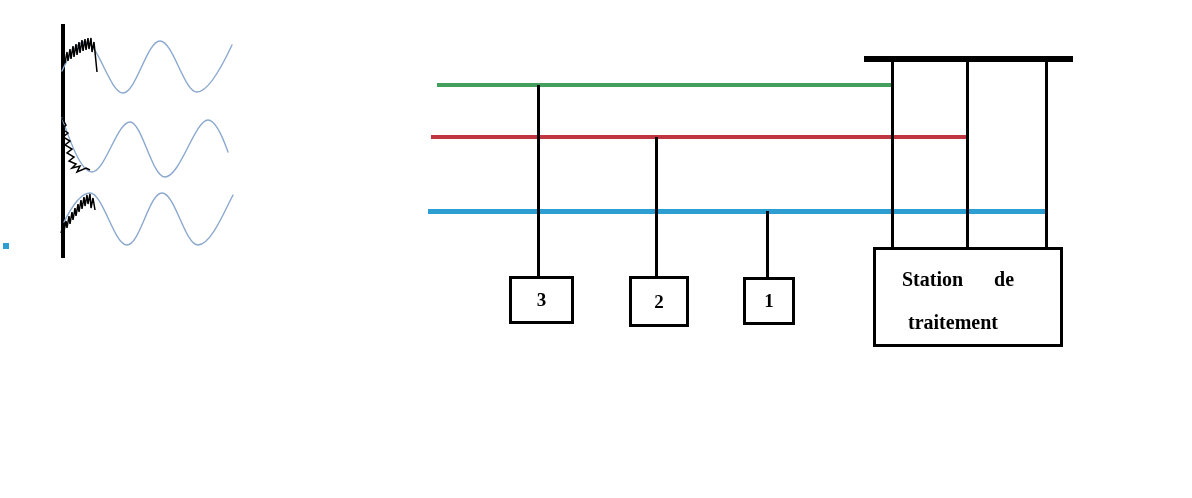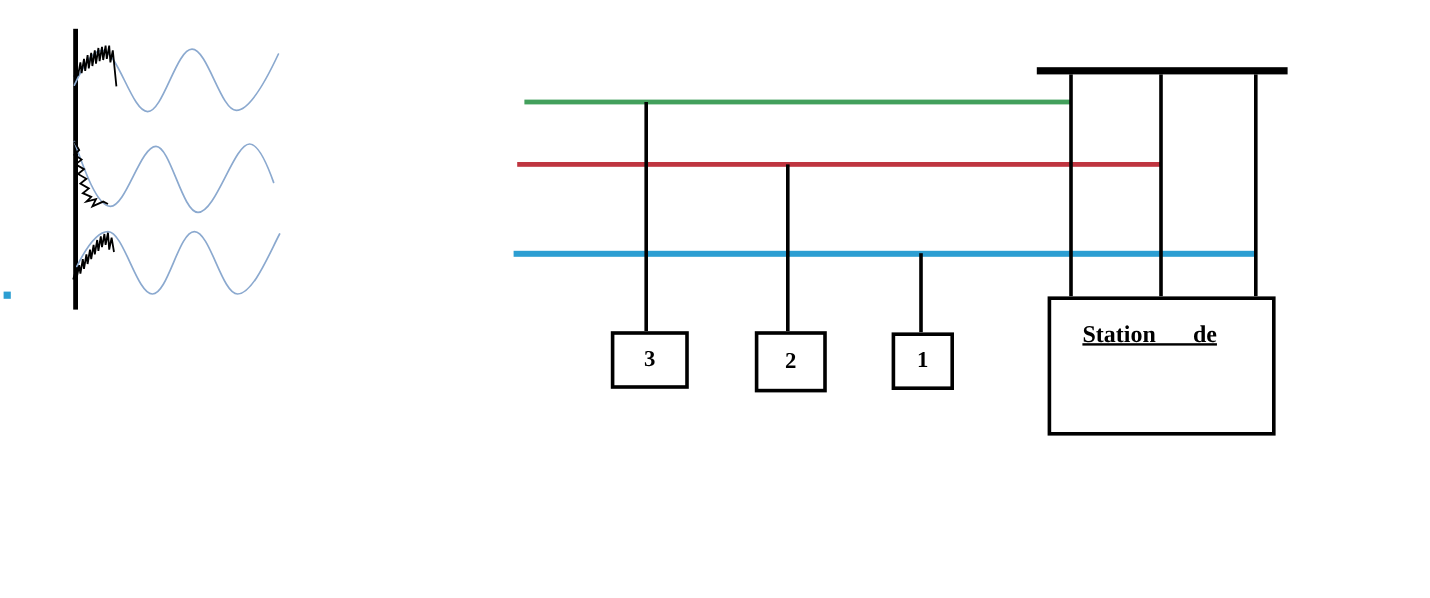--- a/index.html
+++ b/index.html
@@ -69,27 +69,26 @@
     font-size: 19px;
     color: var(--ink);
   }
   .sensor-3 { left: 509px; top: 276px; width: 65px; height: 48px; }
   .sensor-2 { left: 629px; top: 276px; width: 60px; height: 51px; }
   .sensor-1 { left: 743px; top: 277px; width: 52px; height: 48px; }
 
   .station-box {
     box-sizing: border-box;
     left: 873px; top: 247px;
-    width: 190px; height: 116px;
+    width: 190px; height: 100px;
     border: 3px solid var(--ink);
     background: #ffffff;
     font-weight: bold;
     font-size: 20px;
     color: var(--ink);
-    text-decoration: underline;
   }
   .station-line1 {
     margin: 18px 0 0 26px;
     word-spacing: 26px;
     white-space: nowrap;
   }
   .station-line2 {
     margin: 20px 0 0 32px;
     white-space: nowrap;
   }
@@ -129,15 +128,16 @@
   </div>
   <div class="abs sensor-box sensor-2">
     <span>2</span>
   </div>
   <div class="abs sensor-box sensor-1">
     <span>1</span>
   </div>
 
   <div class="abs station-box">
     <div class="station-line1">Station de</div>
+    <div class="station-line2">traitement</div>
   </div>
 
 </div>
 
 </body></html>

